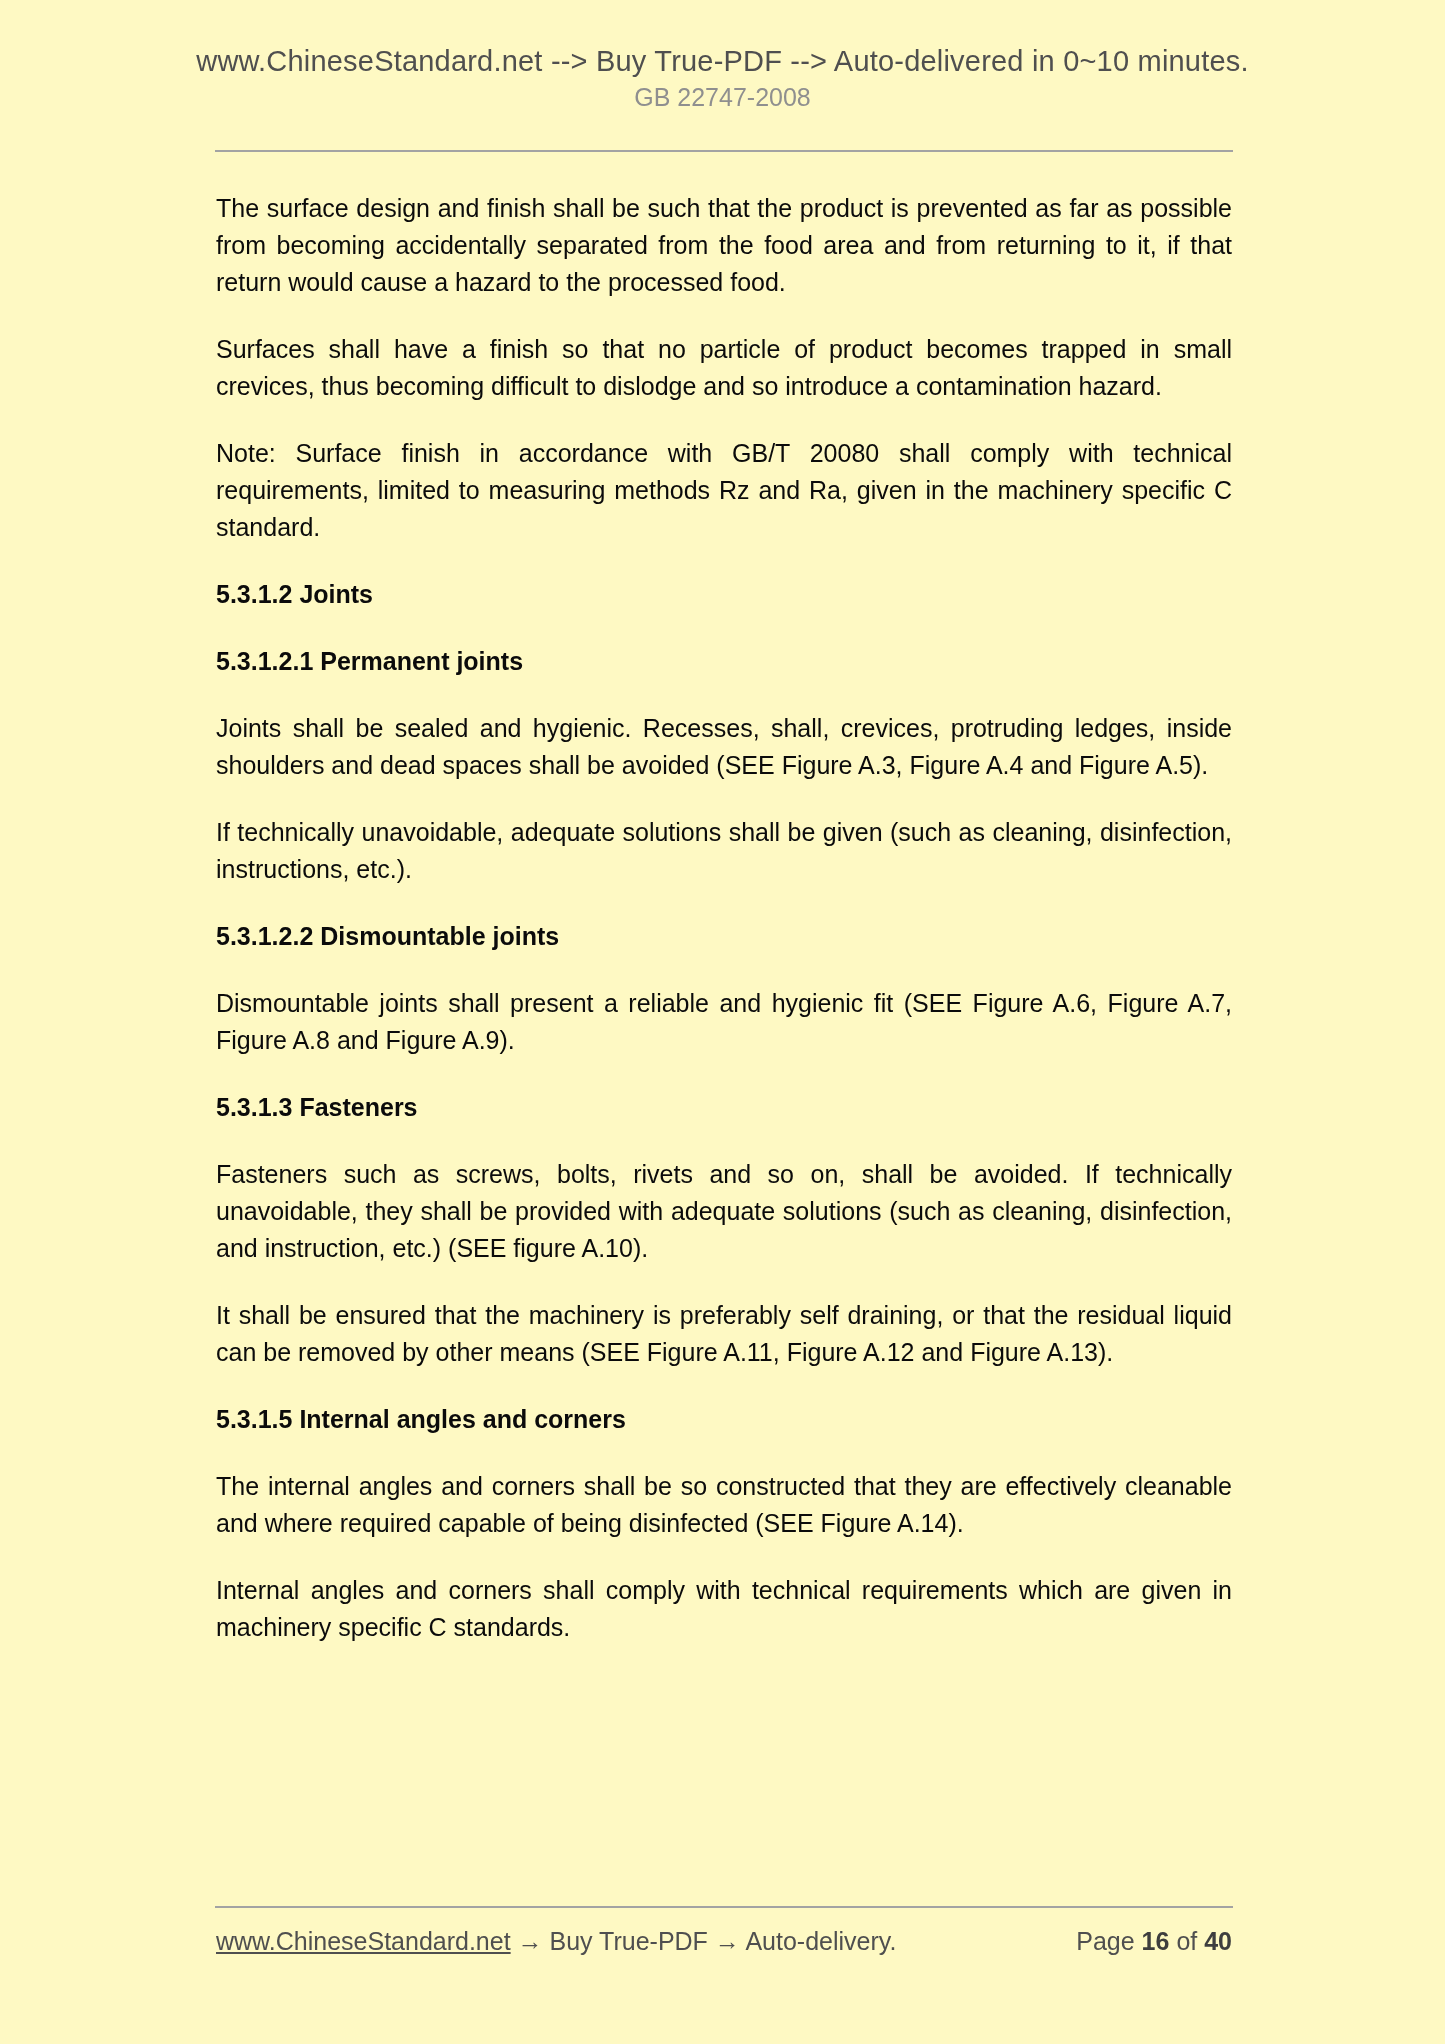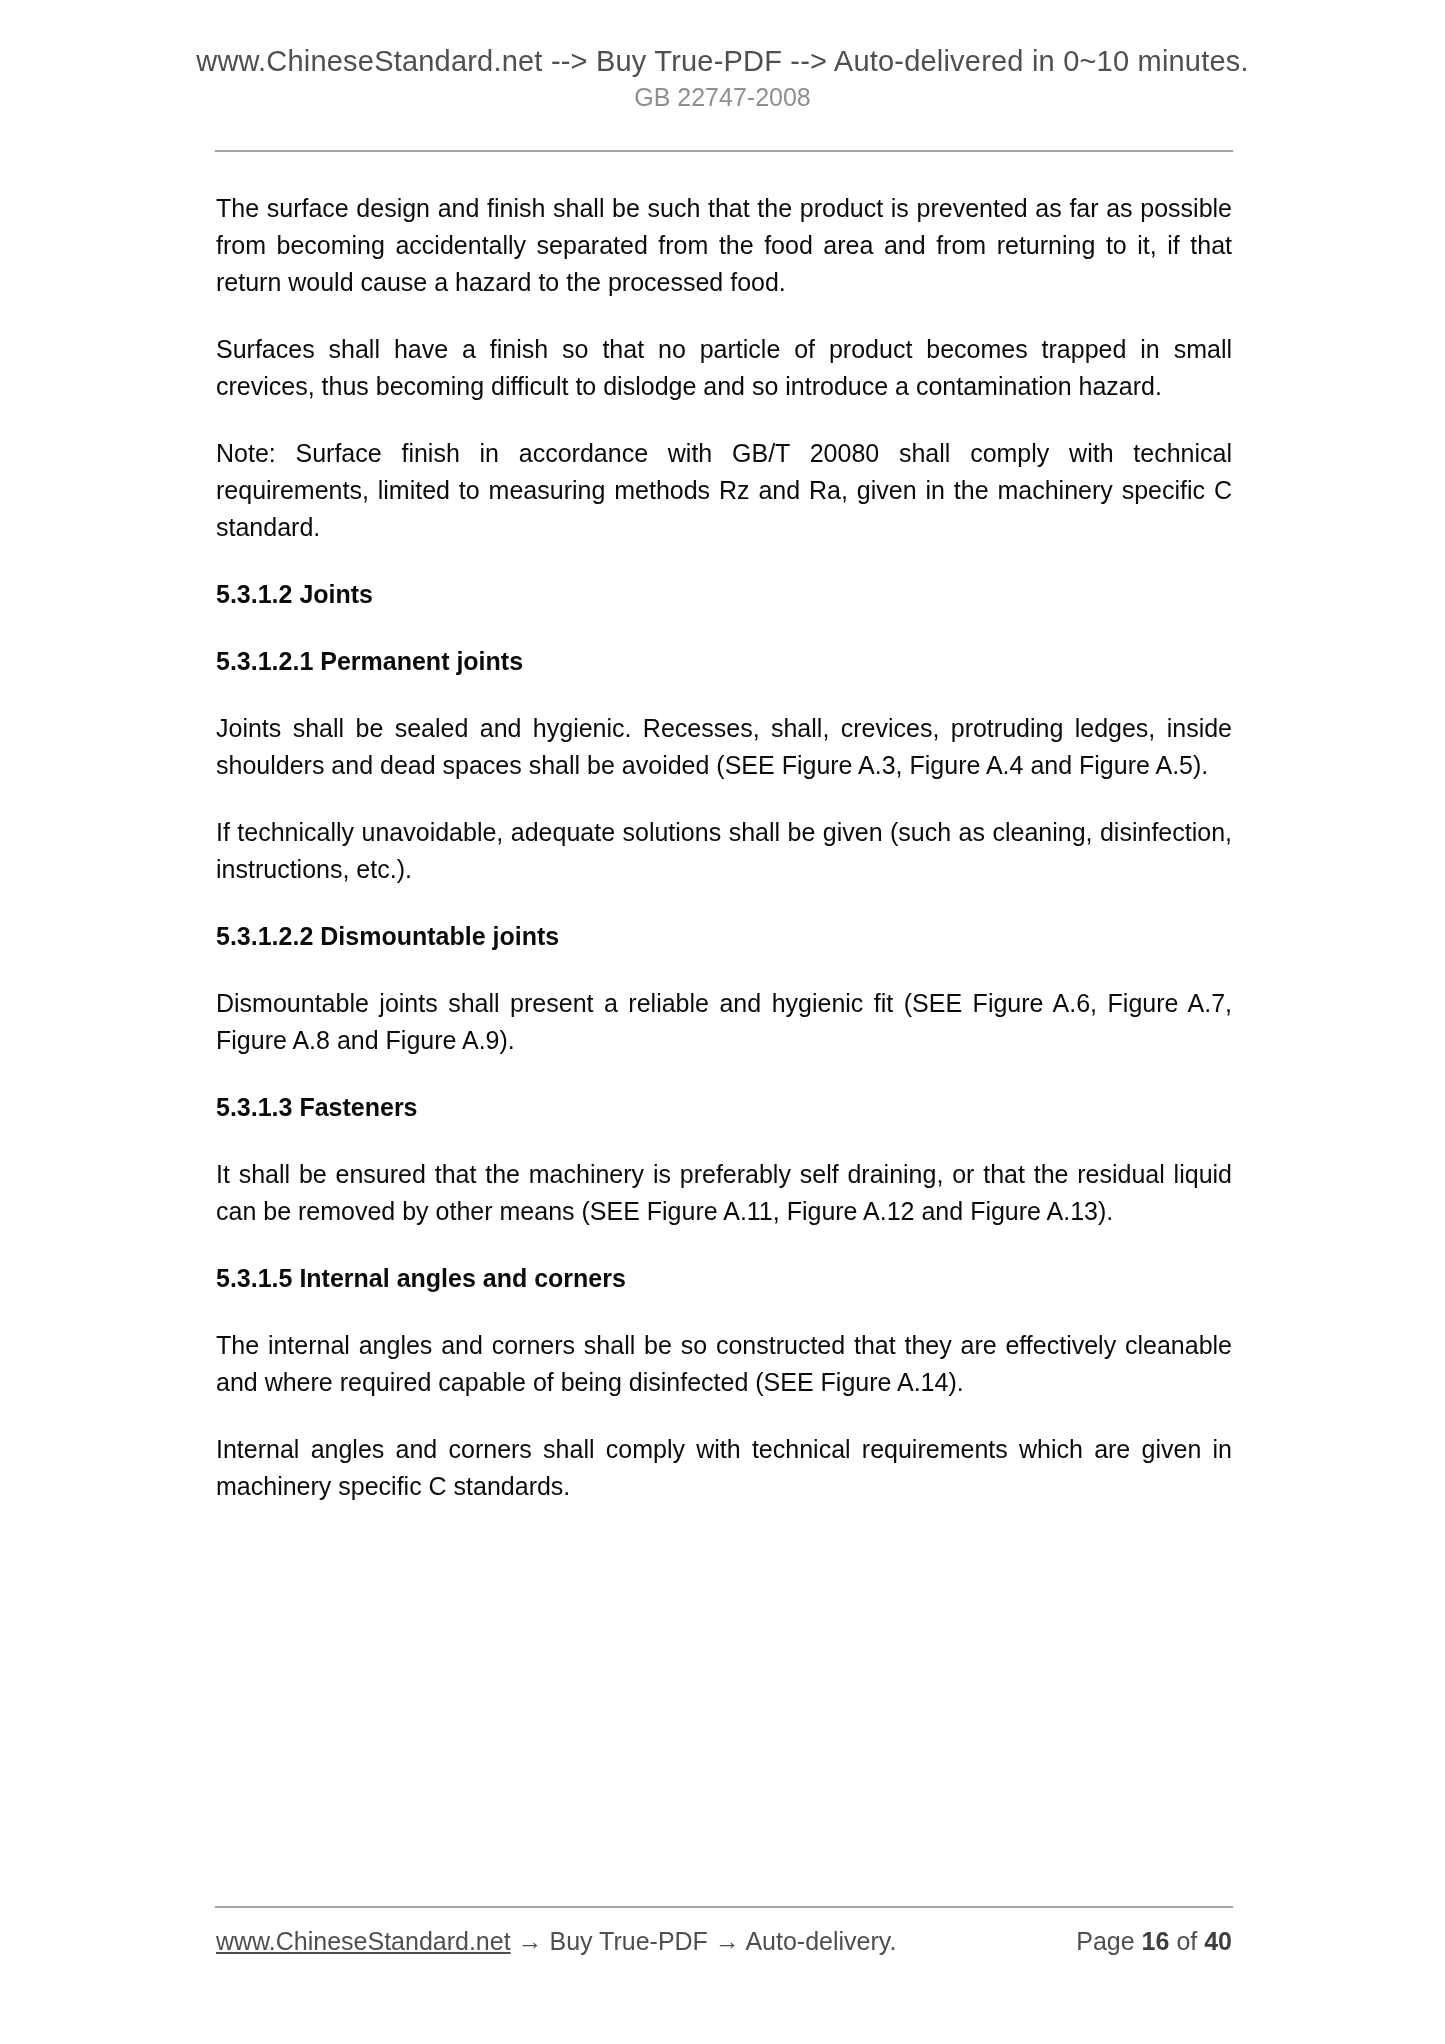--- a/index.html
+++ b/index.html
@@ -1,21 +1,21 @@
 <!DOCTYPE html>
 <html><head>
 <meta charset="utf-8">
 <style>
   html, body { margin: 0; padding: 0; background: #e8e8e8; }
   .page {
     position: relative;
     width: 1445px;
     height: 2044px;
     margin: 0 auto;
-    background: #ffffff;
+    background: #fef9c3;
     font-family: "Liberation Sans", sans-serif;
     overflow: hidden;
   }
   
   .header { text-align: center; padding-top: 44px; }
   .header-line1 {
     font-size: 29px;
     line-height: 34px;
     color: #4f4f4f;
     letter-spacing: 0.2px;
@@ -88,20 +88,21 @@
     <p>The surface design and finish shall be such that the product is prevented as far as possible from becoming accidentally separated from the food area and from returning to it, if that return would cause a hazard to the processed food.</p>
     <p>Surfaces shall have a finish so that no particle of product becomes trapped in small crevices, thus becoming difficult to dislodge and so introduce a contamination hazard.</p>
     <p>Note: Surface finish in accordance with GB/T 20080 shall comply with technical requirements, limited to measuring methods Rz and Ra, given in the machinery specific C standard.</p>
     <h3>5.3.1.2 Joints</h3>
     <h3>5.3.1.2.1 Permanent joints</h3>
     <p>Joints shall be sealed and hygienic. Recesses, shall, crevices, protruding ledges, inside shoulders and dead spaces shall be avoided (SEE Figure A.3, Figure A.4 and Figure A.5).</p>
     <p>If technically unavoidable, adequate solutions shall be given (such as cleaning, disinfection, instructions, etc.).</p>
     <h3>5.3.1.2.2 Dismountable joints</h3>
     <p>Dismountable joints shall present a reliable and hygienic fit (SEE Figure A.6, Figure A.7, Figure A.8 and Figure A.9).</p>
     <h3>5.3.1.3 Fasteners</h3>
+    <p>Fasteners such as screws, bolts, rivets and so on, shall be avoided. If technically unavoidable, they shall be provided with adequate solutions (such as cleaning, disinfection, and instruction, etc.) (SEE figure A.10).</p>
     <p>It shall be ensured that the machinery is preferably self draining, or that the residual liquid can be removed by other means (SEE Figure A.11, Figure A.12 and Figure A.13).</p>
     <h3>5.3.1.5 Internal angles and corners</h3>
     <p>The internal angles and corners shall be so constructed that they are effectively cleanable and where required capable of being disinfected (SEE Figure A.14).</p>
     <p>Internal angles and corners shall comply with technical requirements which are given in machinery specific C standards.</p>
   </main>
 
   <div class="rule footer-rule"></div>
   <div class="footer-row">
     <div class="footer-left">
       <a class="footer-link">www.ChineseStandard.net</a><span> → Buy True-PDF → Auto-delivery.</span>

